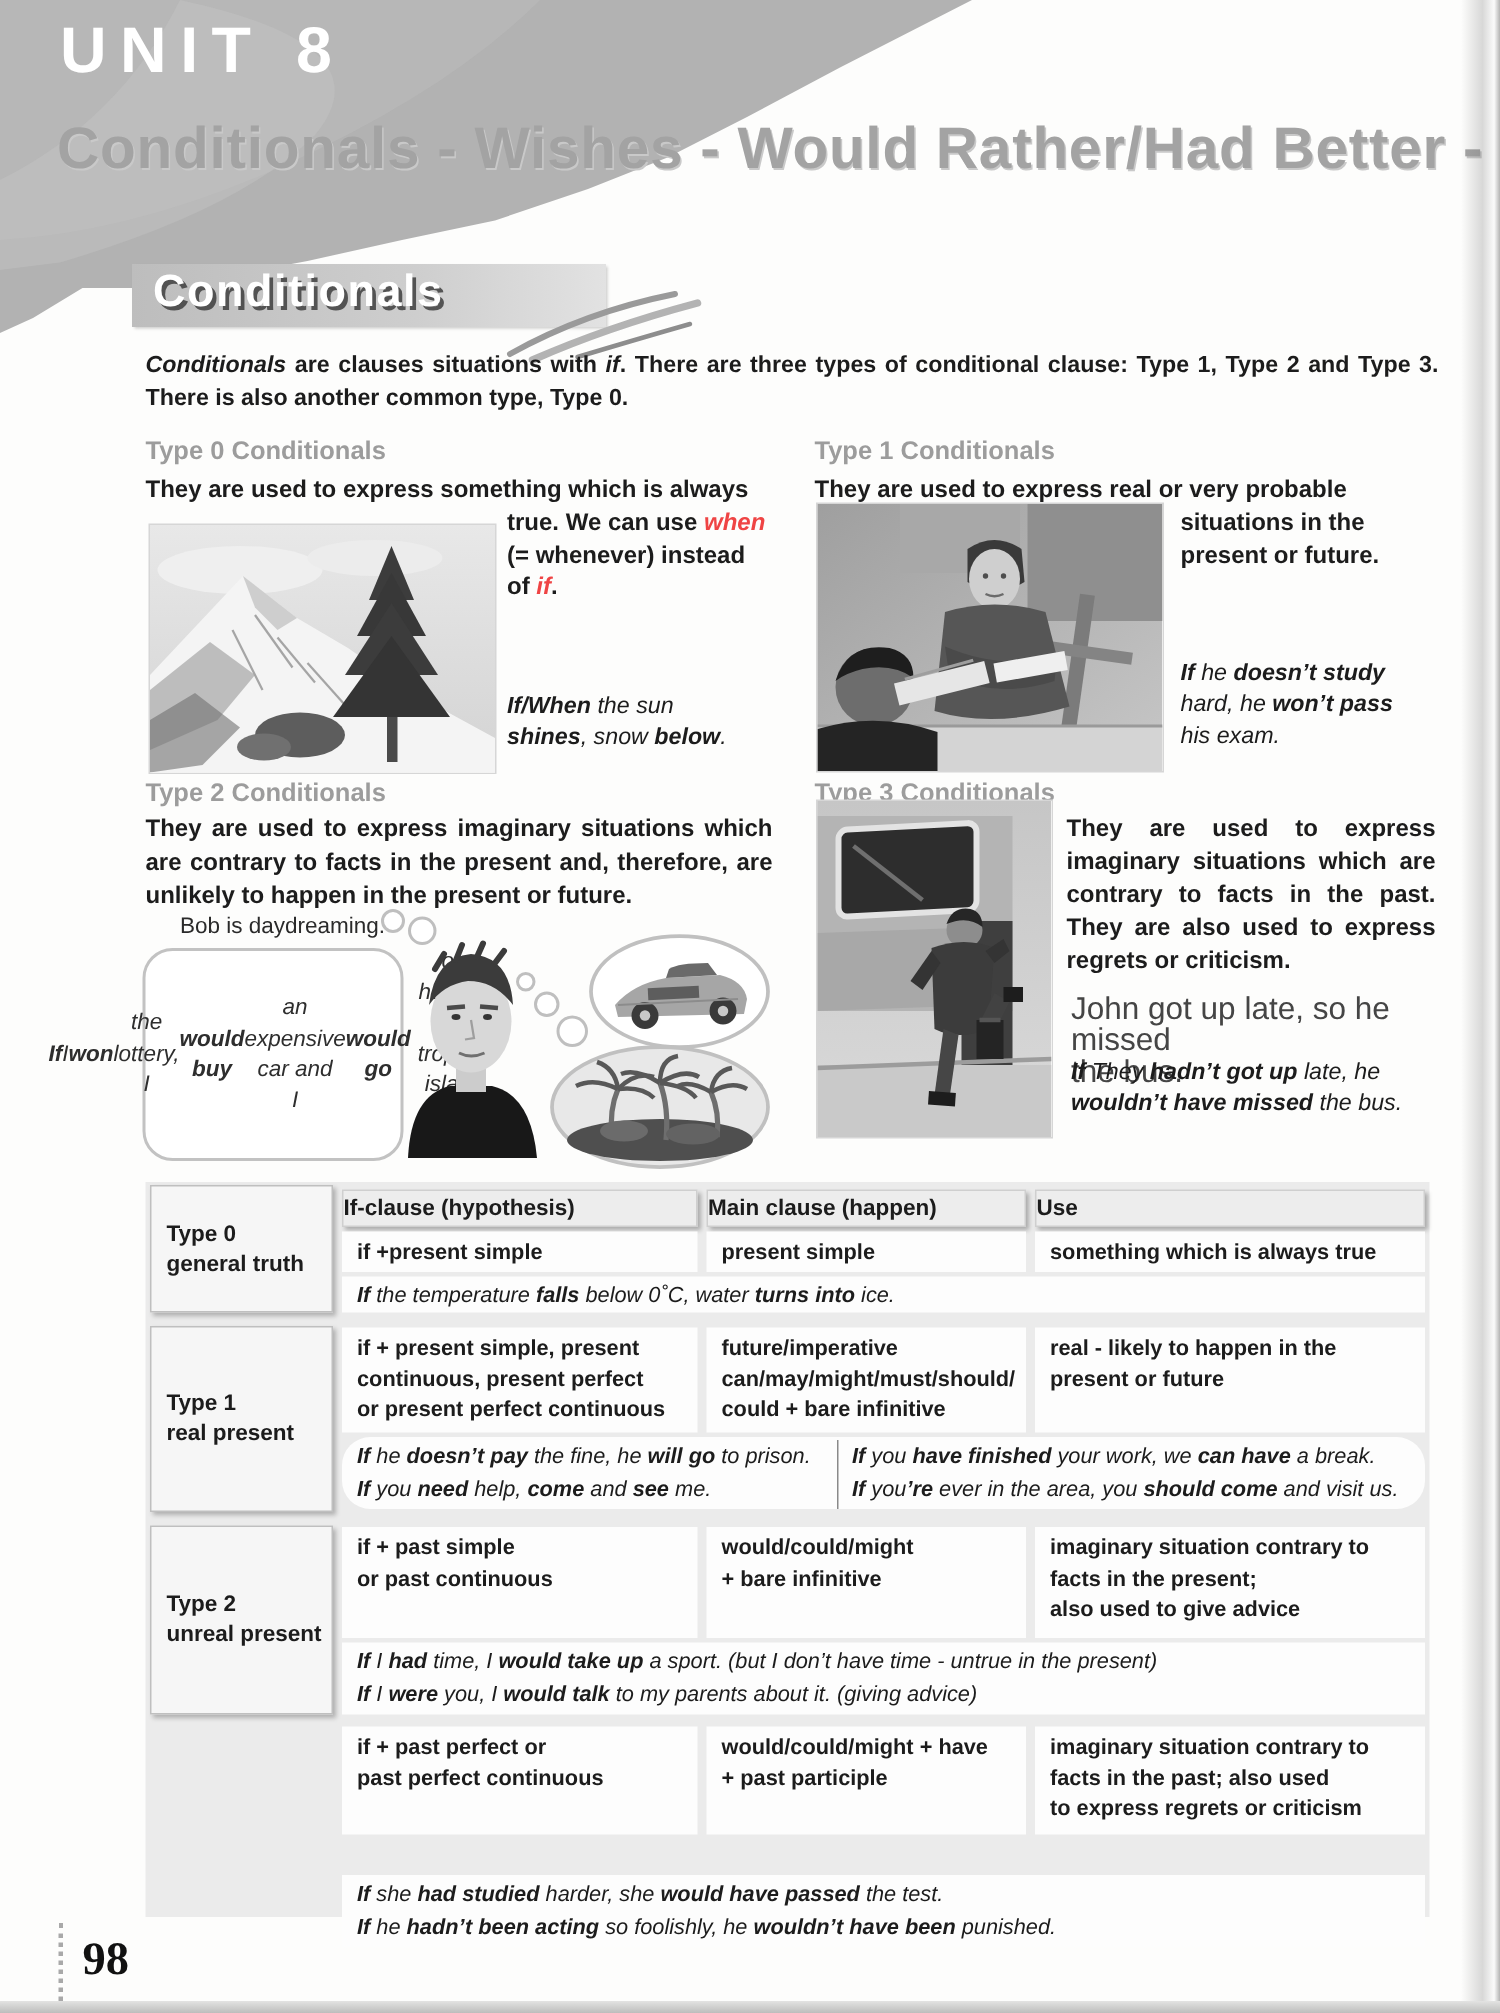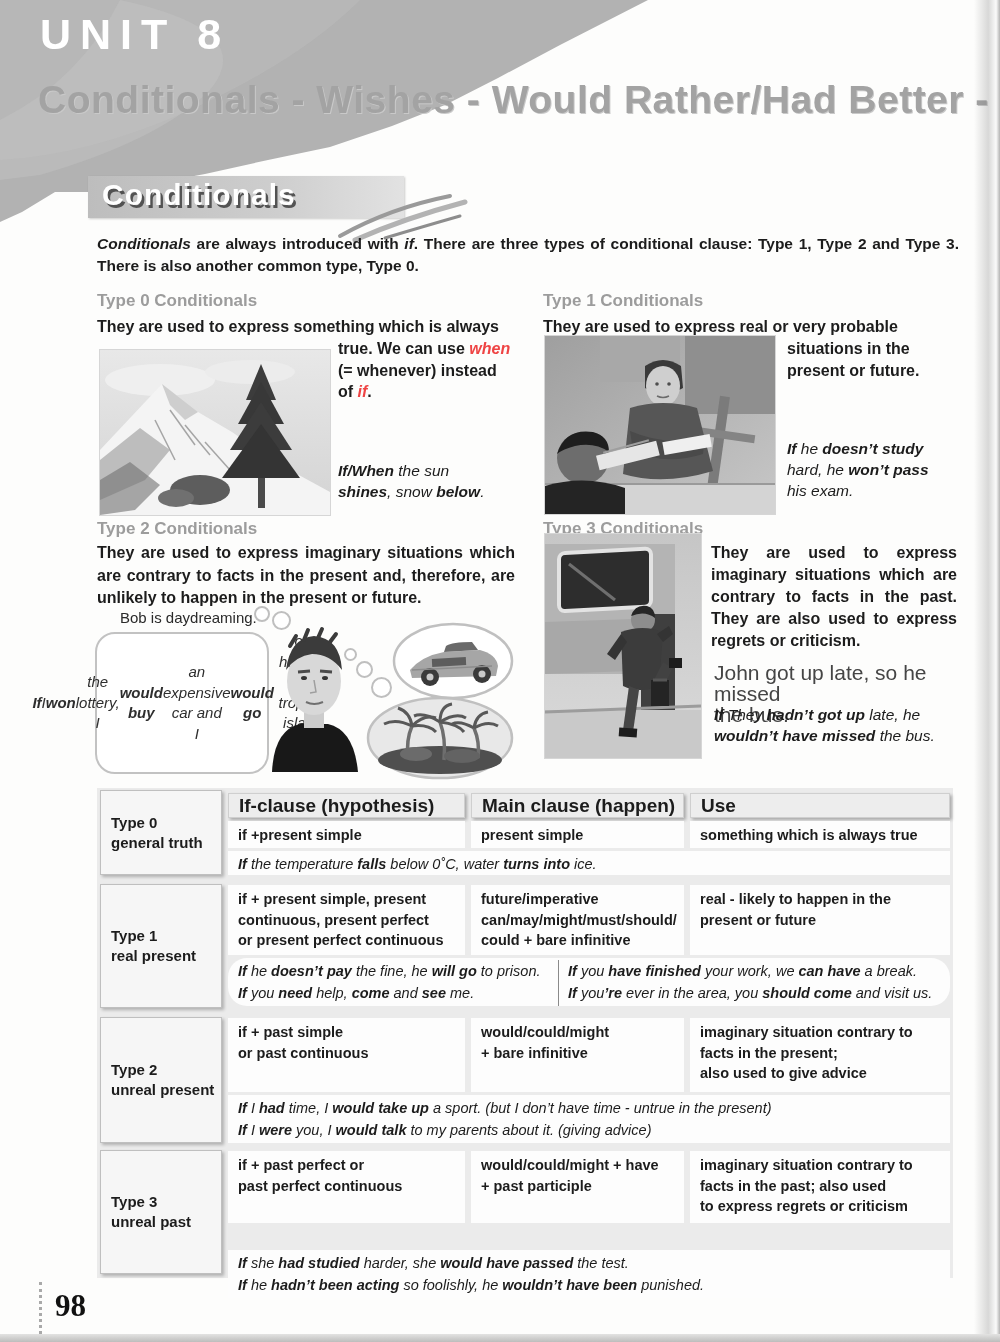--- a/index.html
+++ b/index.html
@@ -51,21 +51,21 @@
     font-size:15px;line-height:20.5px;color:#2e2e2e;
   }
   .tcirc{border:2px solid #bfbfbf;border-radius:50%;background:#fff;}
 
   
   .tbl{left:97px;top:788px;width:856px;height:490px;background:#ebebeb;}
   .tcell{position:absolute;background:#fdfdfd;}
   .thead-cell{
     background:#ededed;border:1px solid #cfcfcf;
     box-shadow:2px 2px 3px rgba(0,0,0,.28);
-    font-size:19px;font-weight:700;line-height:23px;padding-left:10px;box-sizing:border-box;
+    font-size:15px;font-weight:700;line-height:23px;box-sizing:border-box;
   }
   .tlabel{
     background:#f6f6f6;border:1px solid #bfbfbf;
     box-shadow:2px 2px 3px rgba(0,0,0,.25);
     font-size:15px;font-weight:700;line-height:20px;
     display:flex;flex-direction:column;justify-content:center;
     padding-left:10px;box-sizing:border-box;
   }
   .trule{font-size:14.5px;font-weight:700;line-height:20.5px;padding:4px 0 0 10px;box-sizing:border-box;white-space:pre-line;}
   .texample{font-size:14.5px;line-height:22px;padding:2px 0 0 10px;box-sizing:border-box;}
@@ -92,21 +92,21 @@
 <div class="abs unit-title">Conditionals - Wishes - Would Rather/Had Better - Unreal Past</div>
 
 <div class="abs banner"></div>
 <div class="abs banner-text">Conditionals</div>
 <svg class="abs squiggle" width="150" height="55">
   <path d="M10,48 Q60,20 120,8" stroke="#9a9a9a" stroke-width="4" fill="none" stroke-linecap="round"></path>
   <path d="M25,52 Q75,30 135,14" stroke="#b3b3b3" stroke-width="5" fill="none" stroke-linecap="round"></path>
   <path d="M55,50 Q95,38 130,28" stroke="#8d8d8d" stroke-width="3" fill="none" stroke-linecap="round"></path>
 </svg>
 
-<div class="abs intro"><span class="bi">Conditionals</span><span class="b"> are always introduced with </span><span class="bi">if</span><span class="b">. There are three types of conditional clause: Type 1, Type 2 and Type 3. There is also another common type, Type 0.</span></div>
+<div class="abs intro"><span class="bi">Conditionals</span><span class="b"> are clauses situations with </span><span class="bi">if</span><span class="b">. There are three types of conditional clause: Type 1, Type 2 and Type 3. There is also another common type, Type 0.</span></div>
 
 <div class="abs sec-h" style="left:97px;top:291px;">Type 0 Conditionals</div>
 <div class="abs body-b" style="left:97px;top:316px;width:420px;">They are used to express something which is always</div>
 
 <svg class="abs photo-frame" style="left:100px;top:350px;" width="230" height="165">
   <defs>
     <linearGradient id="sky0" x1="0" y1="0" x2="0" y2="1">
       <stop offset="0" stop-color="#e8e8e8"></stop>
         <stop offset="1" stop-color="#d3d3d3"></stop>
     </linearGradient>
@@ -292,24 +292,20 @@
     <span>general truth</span>
   </div>
   <div class="tcell tlabel" style="left:3px;top:96px;width:122px;height:124px;">
     <span>Type 1</span>
     <span>real present</span>
   </div>
   <div class="tcell tlabel" style="left:3px;top:229px;width:122px;height:126px;">
     <span>Type 2</span>
     <span>unreal present</span>
   </div>
-  <div class="tcell tlabel" style="left:3px;top:362px;width:122px;height:124px;">
-    <span>Type 3</span>
-    <span>unreal past</span>
-  </div>
 
   <div class="tcell trule" style="left:131px;top:33px;width:237px;height:27px;">if +present simple</div>
   <div class="tcell trule" style="left:374px;top:33px;width:213px;height:27px;">present simple</div>
   <div class="tcell trule" style="left:593px;top:33px;width:260px;height:27px;">something which is always true</div>
   <div class="tcell texample" style="left:131px;top:63px;width:722px;height:24px;"><span class="bi">If</span><span class="i"> the temperature </span><span class="bi">falls</span><span class="i"> below 0˚C, water </span><span class="bi">turns into</span><span class="i"> ice.</span></div>
 
   <div class="tcell trule" style="left:131px;top:97px;width:237px;height:70px;">if + present simple, present
 continuous, present perfect
 or present perfect continuous</div>
   <div class="tcell trule" style="left:374px;top:97px;width:213px;height:70px;">future/imperative

